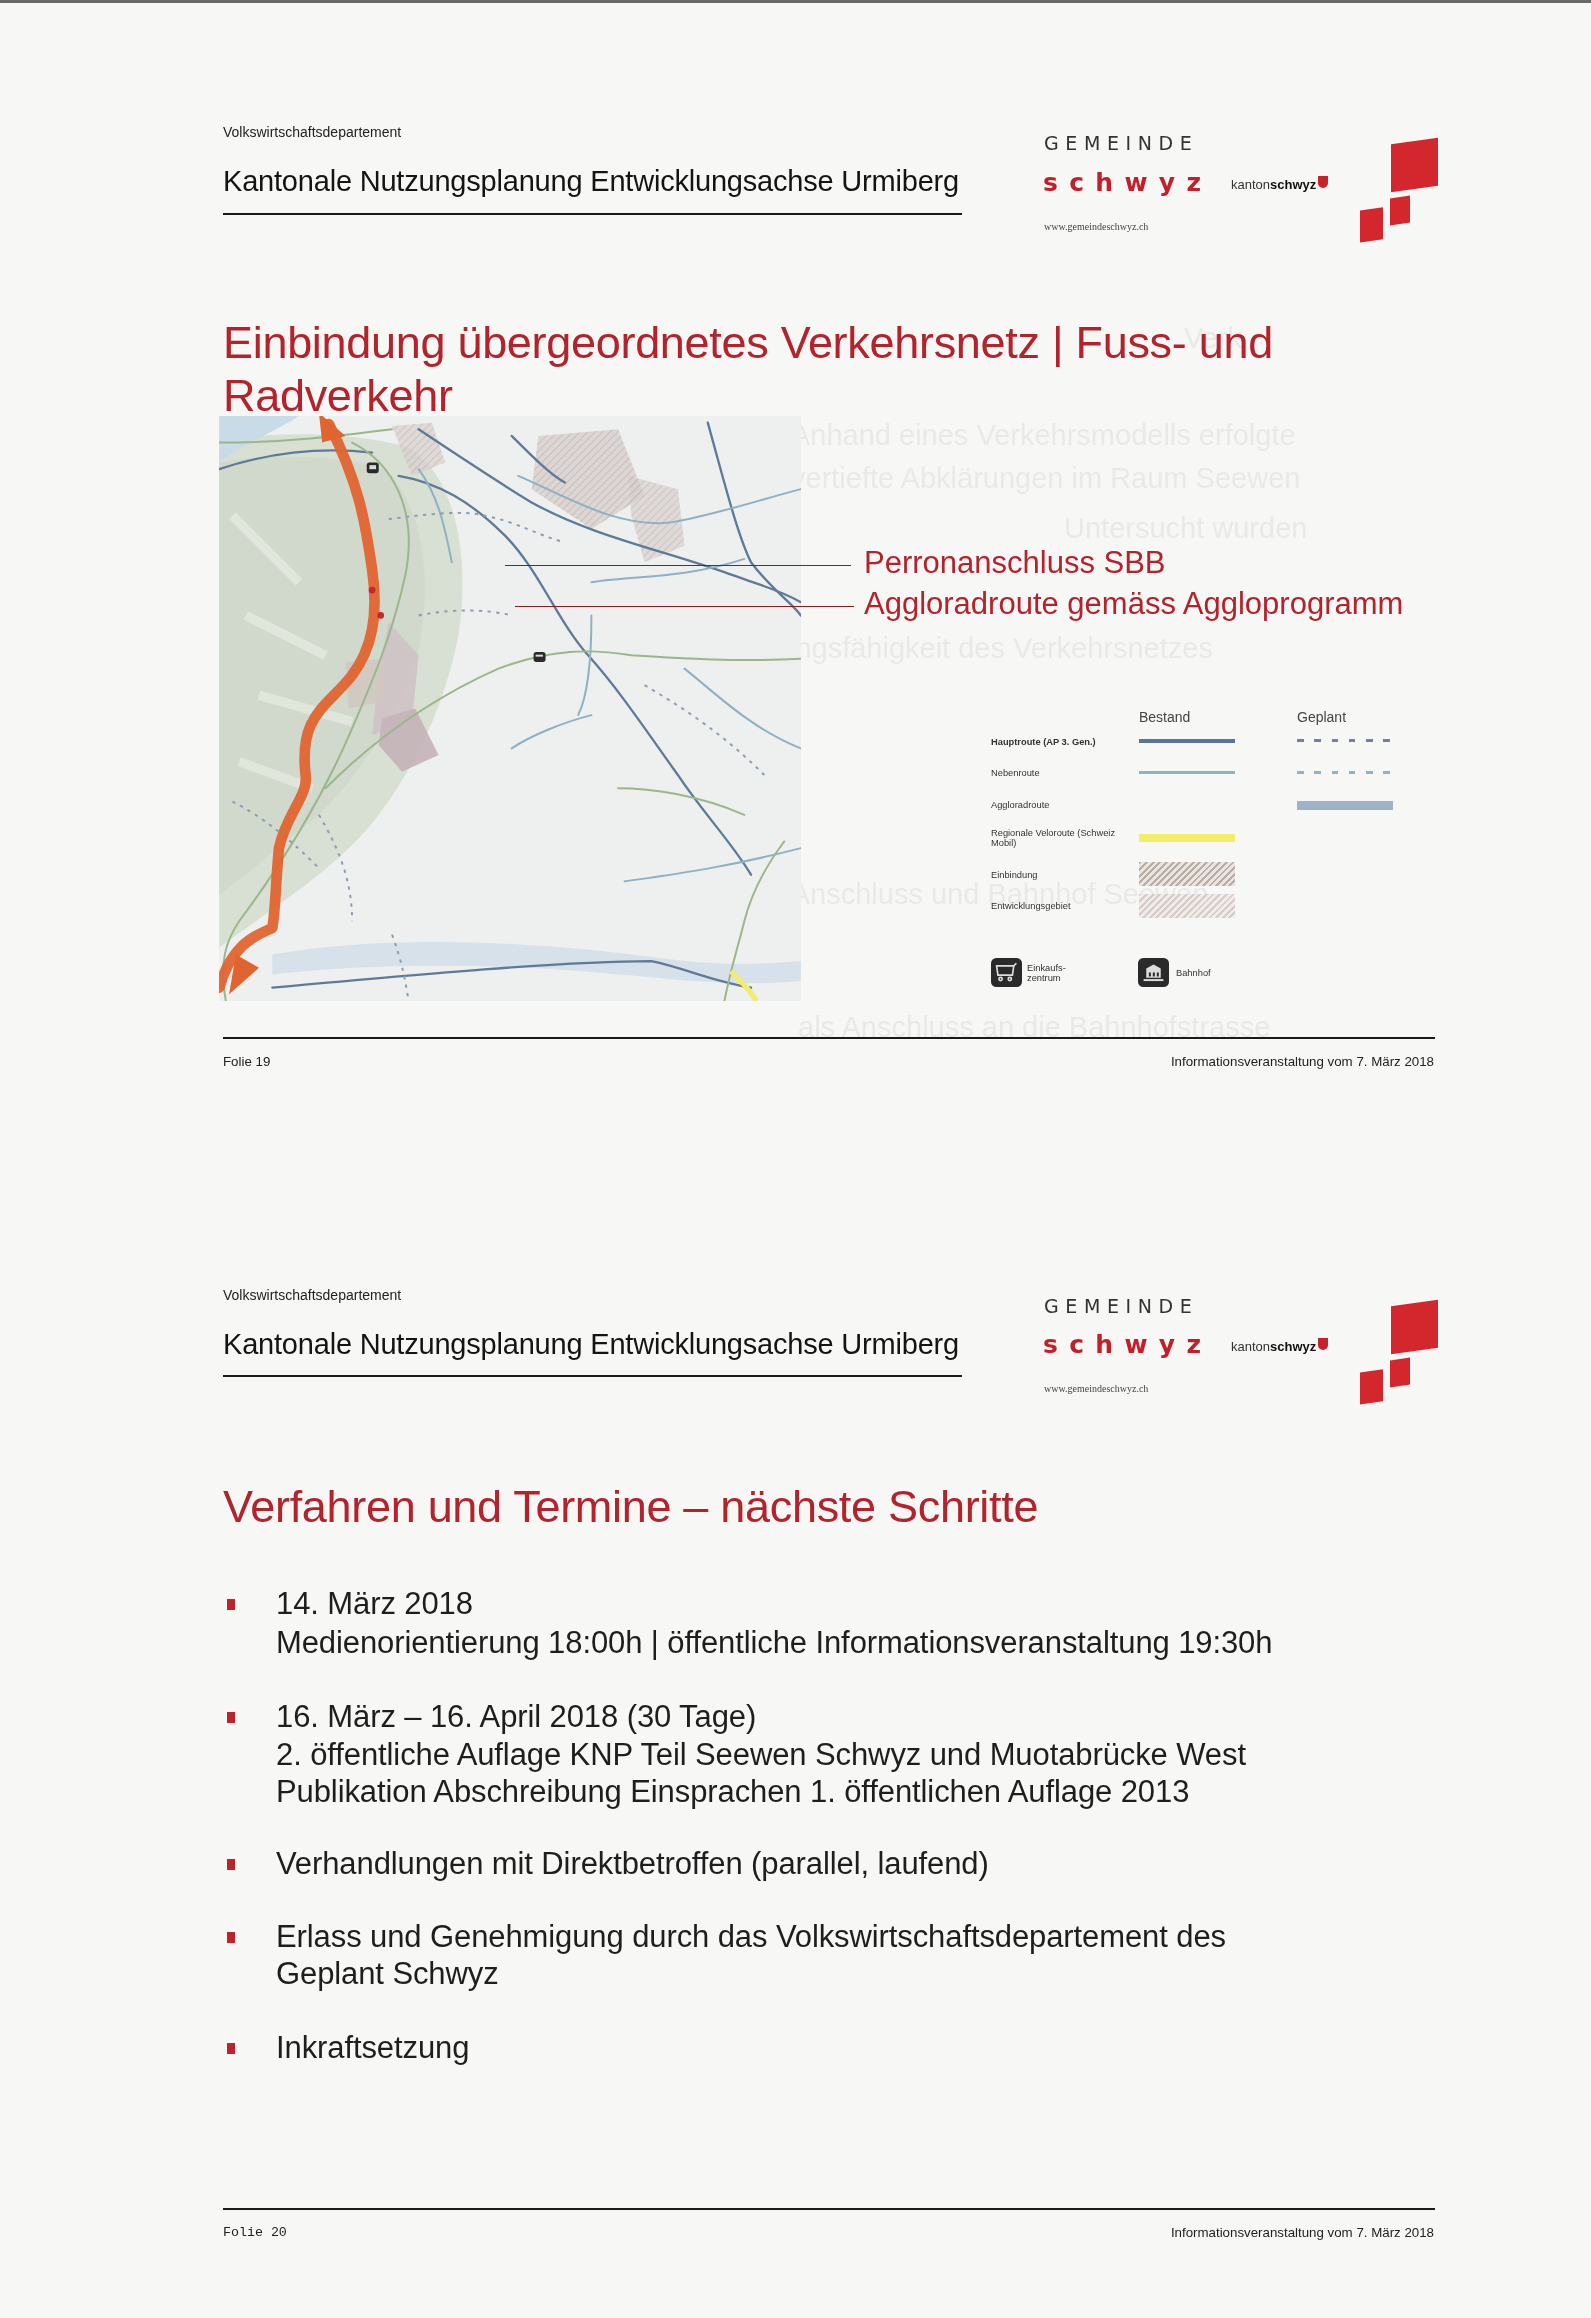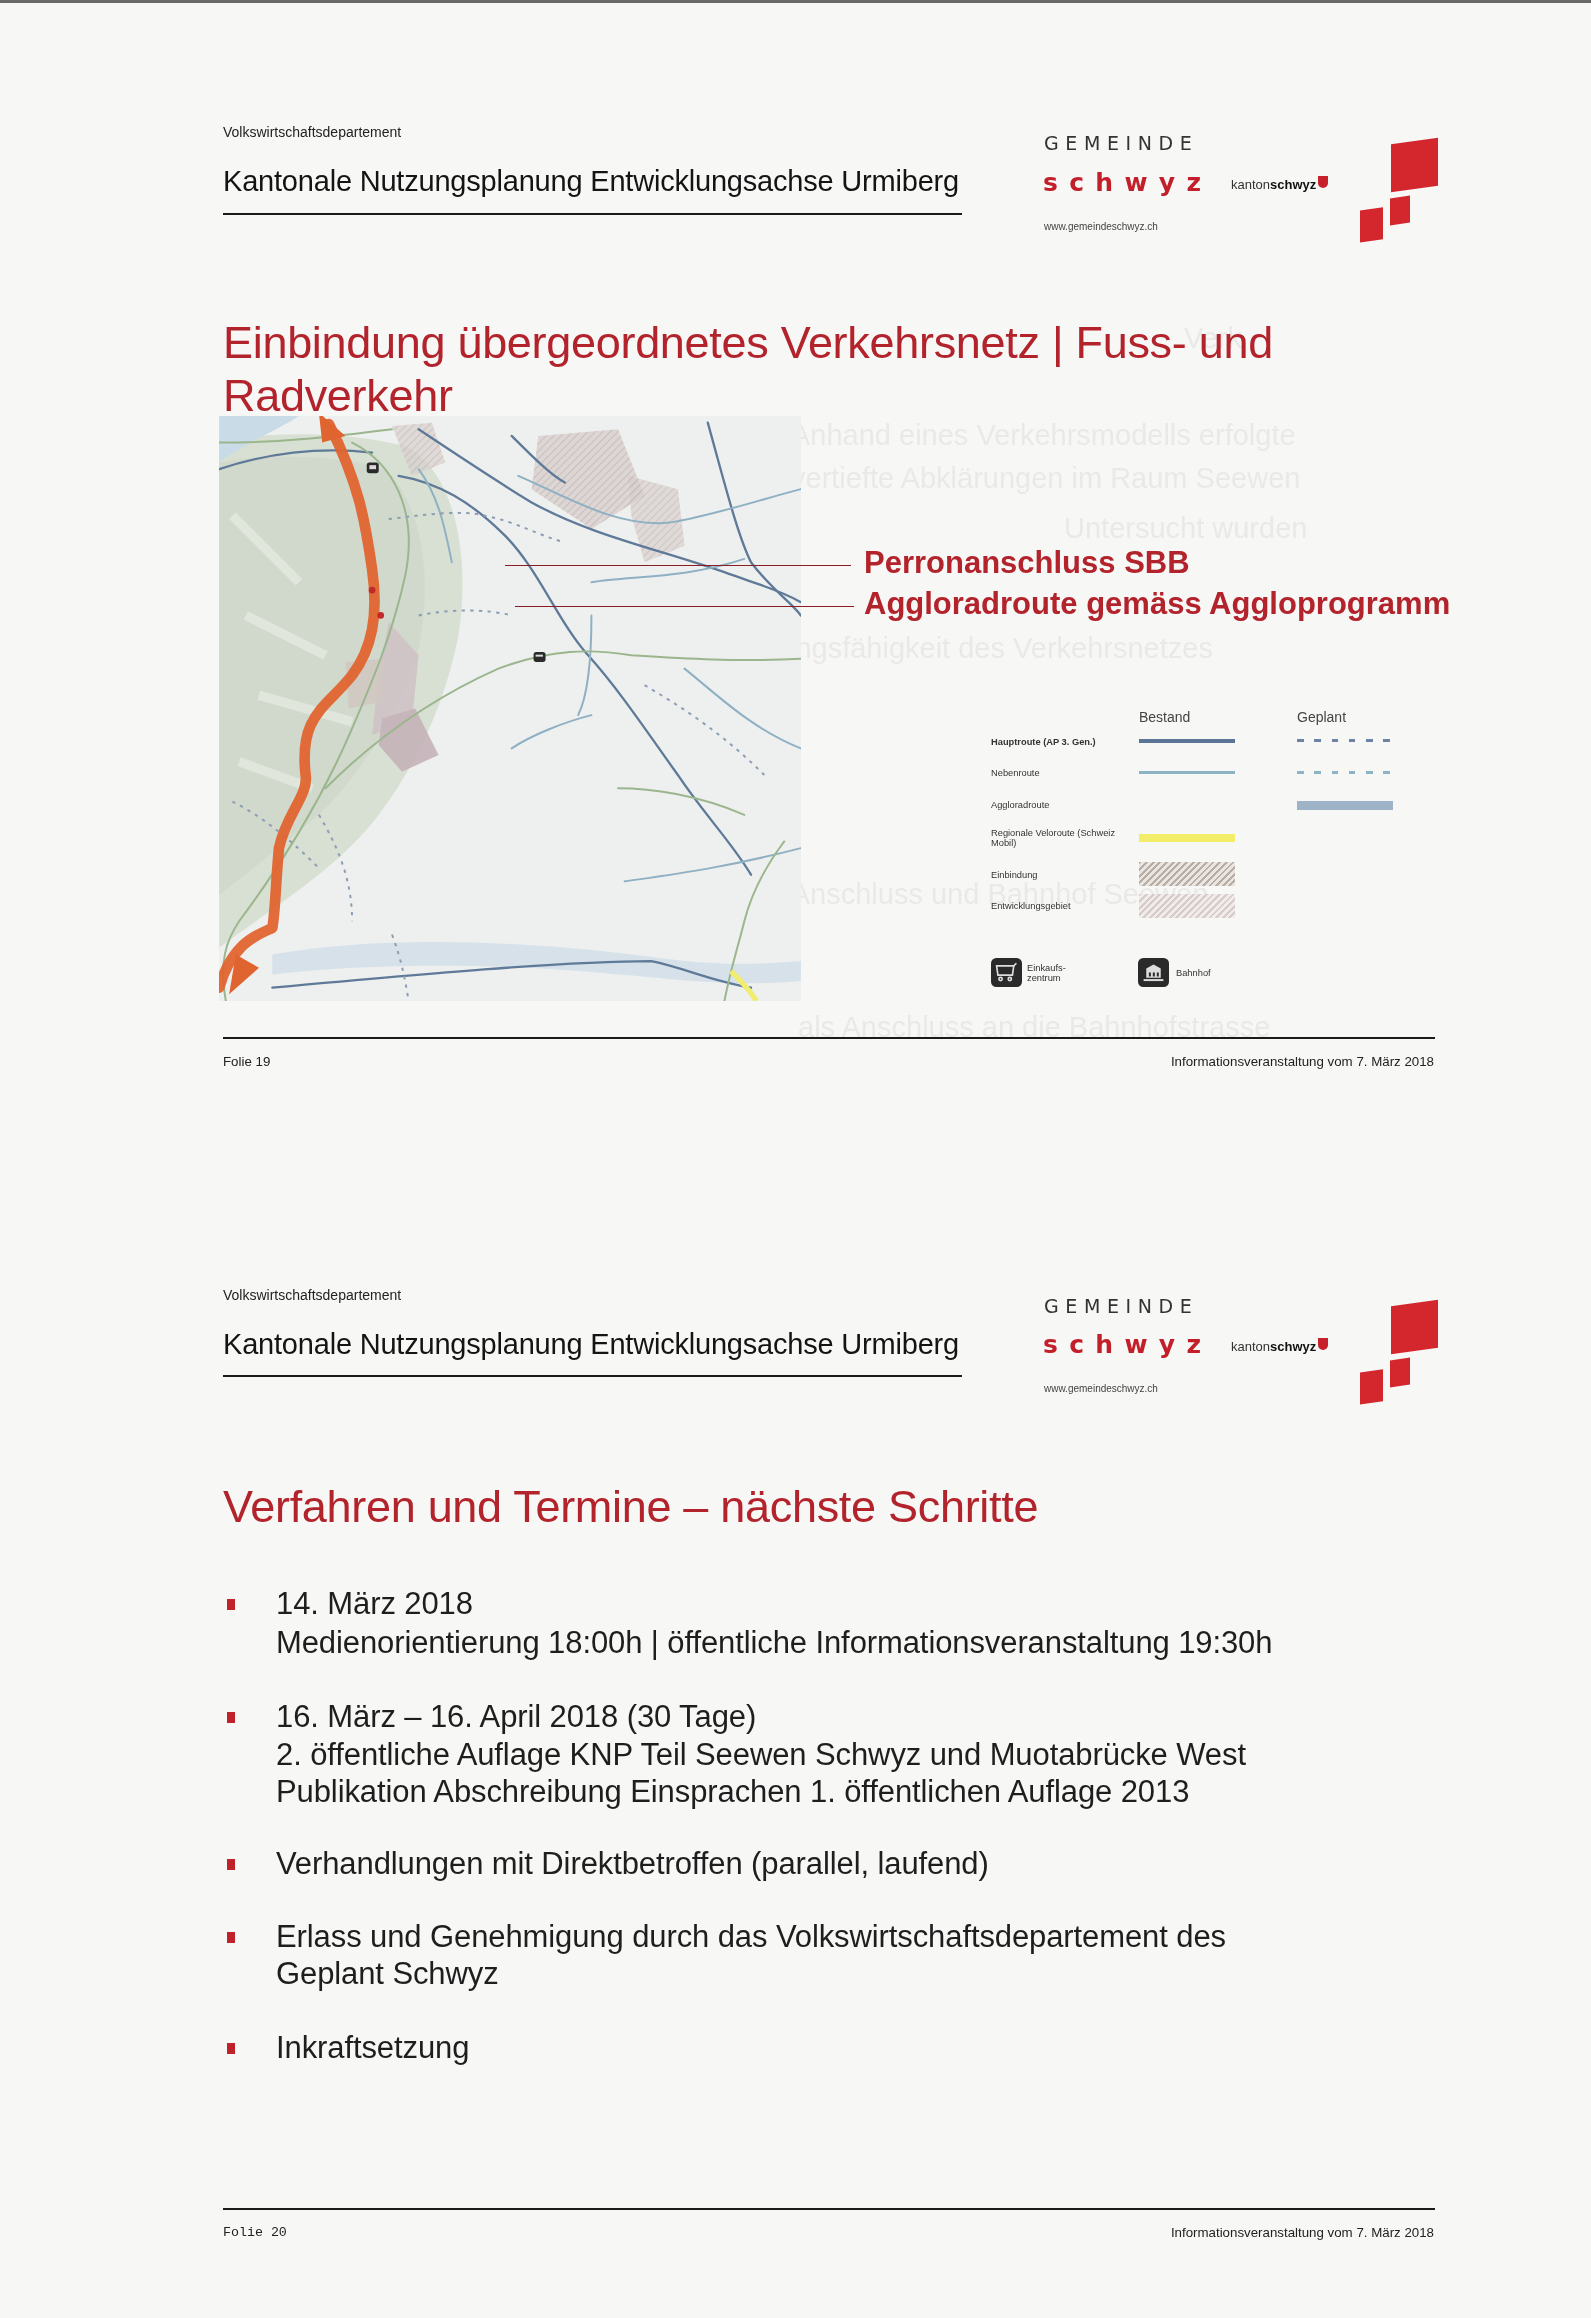--- a/index.html
+++ b/index.html
@@ -9,27 +9,27 @@
     font-family:"Liberation Sans", sans-serif;
     color:#1b1b1b;
   }
   .scan-top { position:absolute; left:0; top:0; width:1591px; height:2.7px; background:#6a6a6a; }
   .abs { position:absolute; }
   .dept { font-size:14px; color:#222; }
   .head-title { font-size:29px; color:#141414; letter-spacing:-0.2px; white-space:nowrap; }
   .rule { position:absolute; height:2px; background:#1a1a1a; }
   .gem-word { font-size:19px; letter-spacing:6.6px; color:#333; font-family:"DejaVu Sans", sans-serif; }
   .gem-schwyz { font-size:25px; font-weight:bold; letter-spacing:11.3px; color:#c21f2a; font-family:"DejaVu Sans", sans-serif; }
-  .gem-url { font-size:10px; color:#444; font-family:Liberation Sans, sans-serif; }
+  .gem-url { font-size:10px; color:#444; font-family:Liberation Serif, serif; }
   .kanton { font-size:13px; color:#333; white-space:nowrap; }
   .kanton b { color:#111; }
   .shield { display:inline-block; width:10px; height:12px; background:#c7222b; border-radius:0 0 5.3px 5.3px; vertical-align:0.7px; margin-left:1.3px; }
   .sq { position:absolute; background:#d3262d; }
   .slide-title { font-size:45px; color:#b3232c; line-height:53px; white-space:nowrap; letter-spacing:-0.3px; }
-  .callout { font-size:31px; color:#b3232c; white-space:nowrap;font-weight:bold; }
+  .callout { font-size:31px; color:#b3232c; white-space:nowrap; }
   .callout-line { position:absolute; height:1.3px; background:#8a1c24; }
   .legend-txt { font-size:9.3px; color:#333; line-height:10px; }
   .legend-head { font-size:14px; color:#444; }
   .footer-l { font-size:13.3px; color:#222; }
   .footer-r { font-size:13.3px; color:#222; white-space:nowrap; }
   .ghost { position:absolute; color:#e9e9e8; font-size:29px; white-space:nowrap; }
   .bullet-sq { position:absolute; width:8px; height:11.3px; background:#c0222c; }
   .bullet-txt { position:absolute; font-size:31px; color:#1e1e1e; line-height:37px; white-space:nowrap; letter-spacing:-0.1px; }
   .map { position:absolute; left:219px; top:416px; width:582px; height:585px; overflow:hidden; background:#eef0ee; }
   .icon-badge { position:absolute; background:#2a2a2a; border-radius:5.3px; }

